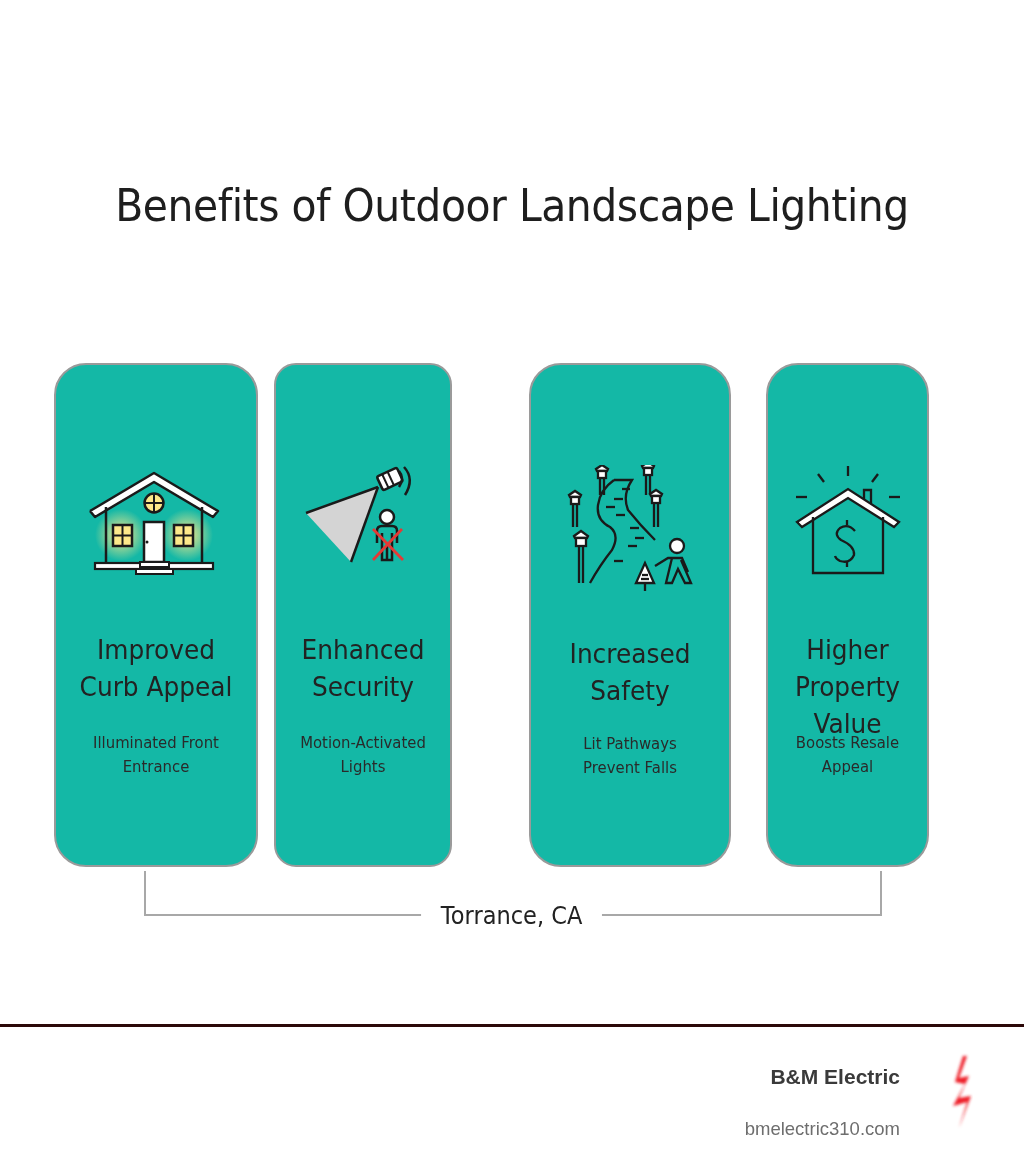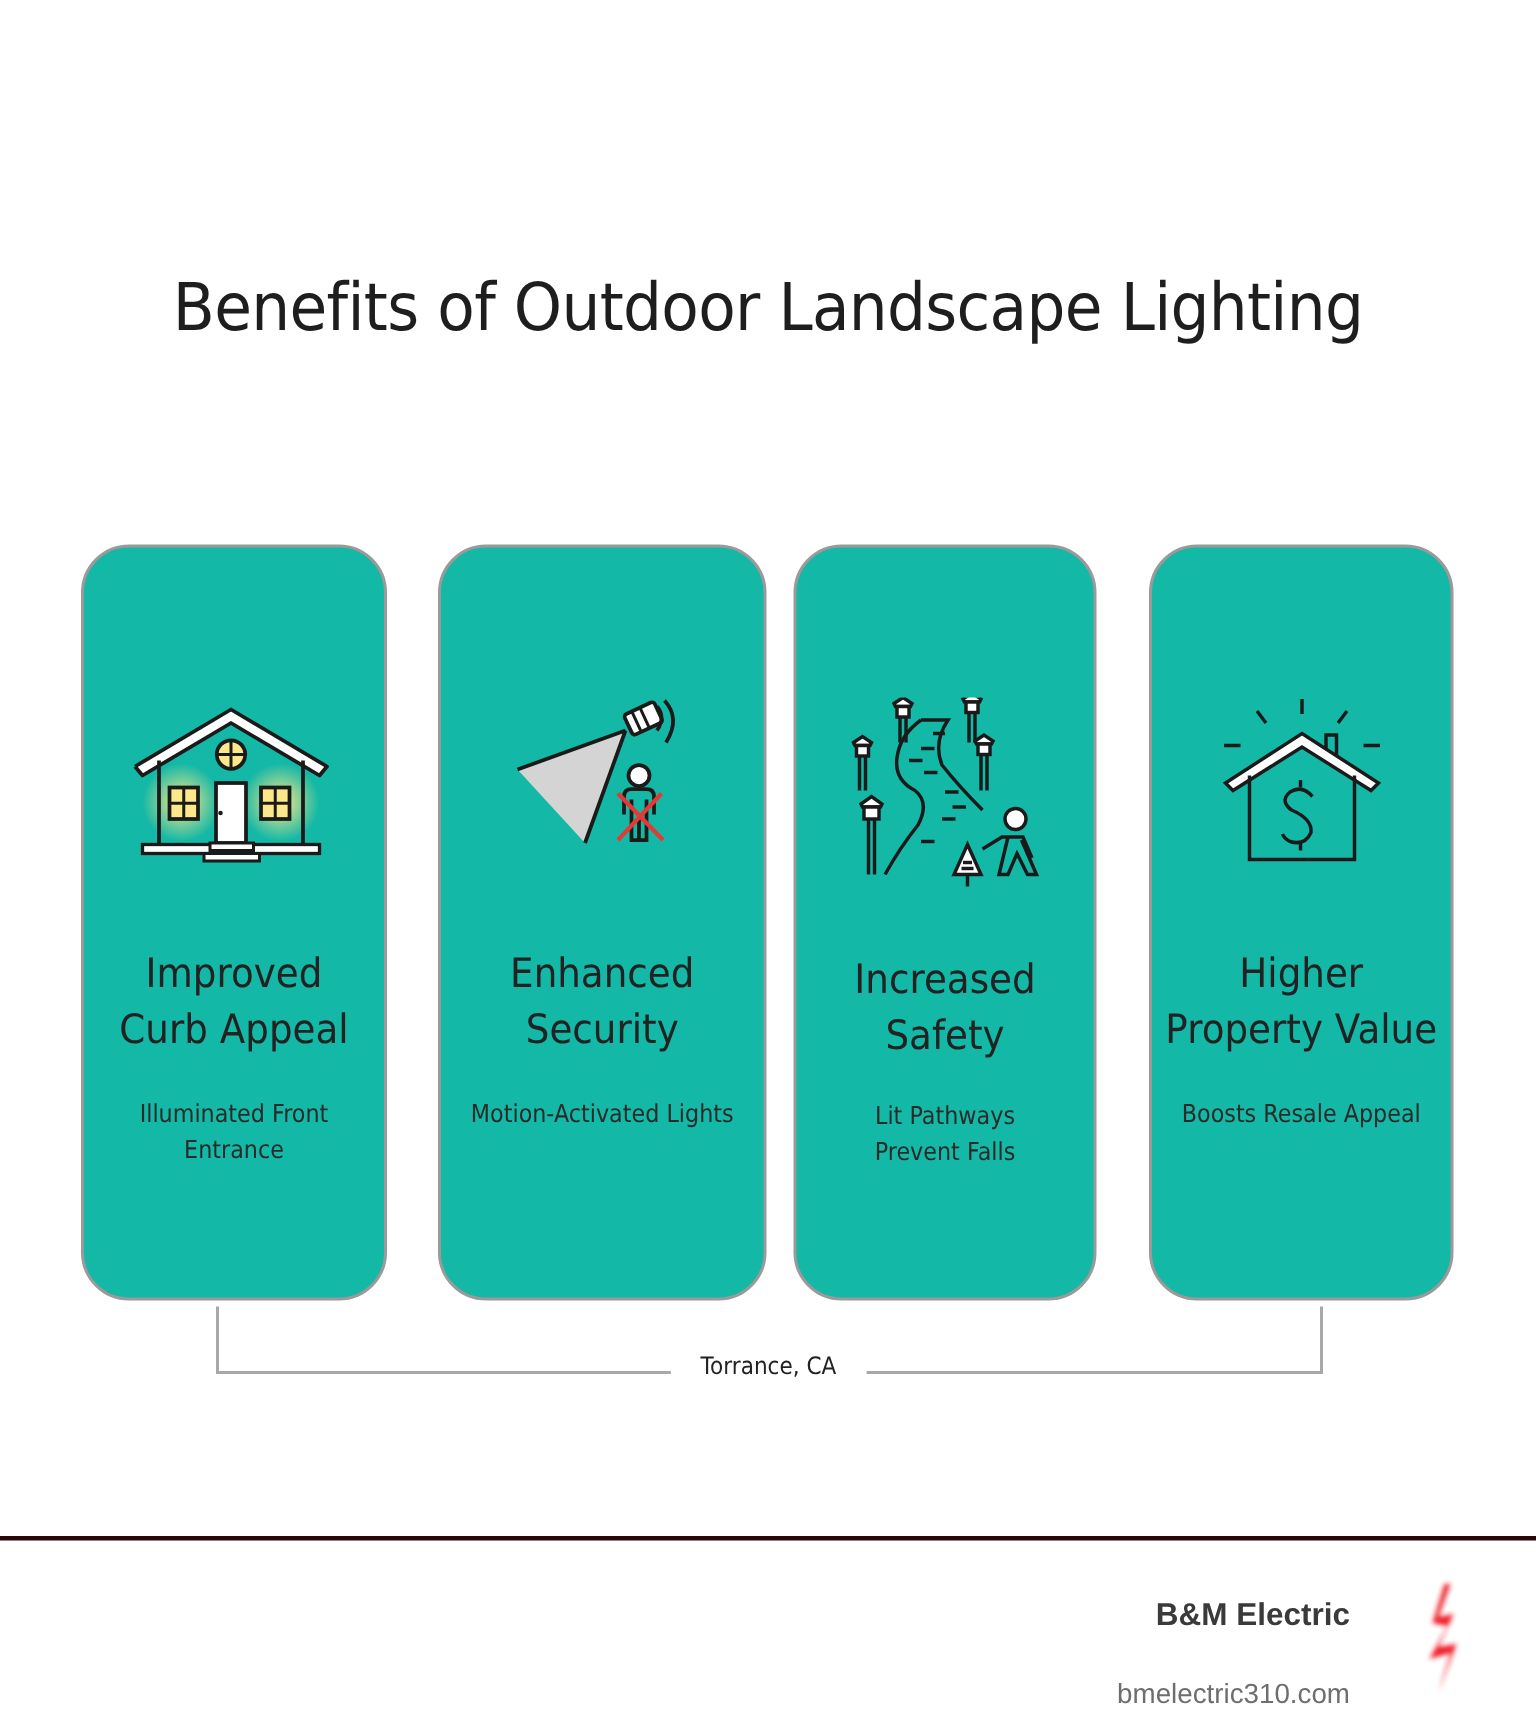--- a/index.html
+++ b/index.html
@@ -34,21 +34,21 @@
       position: absolute; left: 0; width: 100%; top: 366px;
       text-align: center; font-size: 16.5px; line-height: 24px; color: #2a2a2a;
       transform: scaleX(0.9);
     }
     .bracket {
       position: absolute; border: 2px solid #a8a8a8; border-top: none;
       left: 144px; top: 871px; width: 734px; height: 43px;
     }
     .location {
       position: absolute; left: 0; width: 1024px; top: 901px;
-      text-align: center; font-size: 16px; color: #222;
+      text-align: center; font-size: 25px; color: #222;
     }
     .location span {
       background: #ffffff; padding: 0 22px;
       display: inline-block; transform: scaleX(0.9);
     }
     .divider {
       position: absolute; left: 0; top: 1024px; width: 1024px; height: 3px;
       background: #2b0808;
     }
     .brand {
@@ -95,21 +95,21 @@
   <div class="heading">
     <div>Improved</div>
     <div>Curb Appeal</div>
   </div>
   <div class="sub">
     <div>Illuminated Front</div>
     <div>Entrance</div>
   </div>
 </div>
 
-<div class="card" style="left:292px; width:219px;">
+<div class="card" style="left:274px; width:178px;border-radius:22px;">
   <svg class="icon" viewBox="0 0 140 135" style="top:100px;">
     <polygon points="13,48 85,22 58,97" fill="#d4d4d4"></polygon>
     <line x1="13" y1="48" x2="85" y2="22" stroke="#1a1a1a" stroke-width="2.5"></line>
     <line x1="13" y1="48" x2="58" y2="97" stroke="#1a1a1a" stroke-width="0"></line>
     <line x1="85" y1="22" x2="58" y2="97" stroke="#1a1a1a" stroke-width="2.5"></line>
     <g transform="rotate(-25 98 14)">
       <rect x="86" y="6" width="22" height="15" rx="2" fill="#fff" stroke="#1a1a1a" stroke-width="2.5"></rect>
       <line x1="92" y1="6" x2="92" y2="21" stroke="#1a1a1a" stroke-width="2"></line>
       <line x1="98" y1="6" x2="98" y2="21" stroke="#1a1a1a" stroke-width="2"></line>
     </g>
@@ -181,21 +181,21 @@
   <div class="heading" style="top:270px;">
     <div>Increased</div>
     <div>Safety</div>
   </div>
   <div class="sub" style="top:367px;">
     <div>Lit Pathways</div>
     <div>Prevent Falls</div>
   </div>
 </div>
 
-<div class="card" style="left:766px; width:203px;">
+<div class="card" style="left:766px; width:163px;">
   <svg class="icon" viewBox="0 0 140 135" style="top:100px;">
     <g stroke="#1a1a1a" stroke-width="2.3" fill="none">
       <line x1="70" y1="1" x2="70" y2="11"></line>
       <line x1="40" y1="9" x2="46" y2="17"></line>
       <line x1="100" y1="9" x2="94" y2="17"></line>
       <line x1="18" y1="32" x2="29" y2="32"></line>
       <line x1="111" y1="32" x2="122" y2="32"></line>
       <polyline points="86,36 86,25 93,25 93,41"></polyline>
       <polygon points="19,57 70,24 121,57 116,62 70,33 24,62" fill="#fff"></polygon>
       <polyline points="35,52 35,108 105,108 105,52"></polyline>

